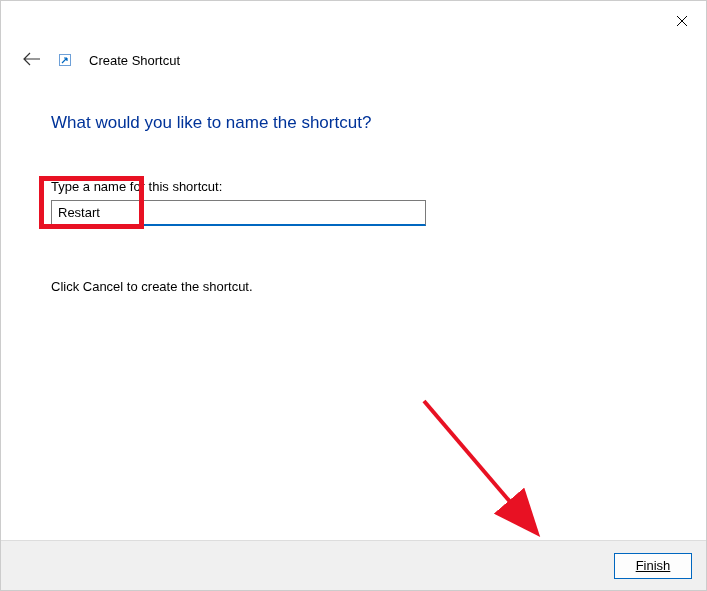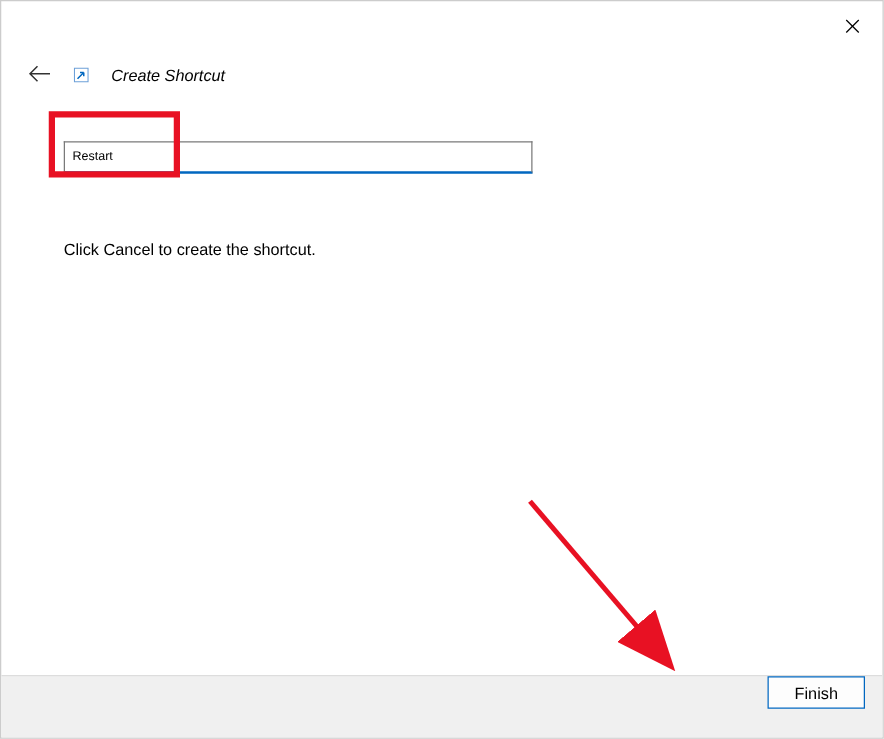--- a/index.html
+++ b/index.html
@@ -51,21 +51,20 @@
       position: relative;
     }
     .shortcut-icon svg {
       width: 12px;
       height: 12px;
     }
     .wizard-title {
       font-size: 13px;
       color: #000;
       font-weight: 400;
-      font-style: italic;
     }
     .content {
       position: absolute;
       top: 112px;
       left: 50px;
       right: 50px;
     }
     .heading {
       font-size: 17px;
       color: #003399;
@@ -80,21 +79,21 @@
     .input-wrapper {
       position: relative;
       margin-bottom: 53px;
     }
     .name-input {
       width: 375px;
       height: 26px;
       border: 1px solid #7a7a7a;
       border-bottom: 2px solid #0067c0;
       padding: 2px 6px;
-      font-size: 10px;
+      font-size: 13px;
       font-family: inherit;
       outline: none;
       background: #fff;
     }
     .red-highlight {
       position: absolute;
       top: -24px;
       left: -12px;
       width: 105px;
       height: 53px;
@@ -107,23 +106,25 @@
     }
     .footer {
       position: absolute;
       bottom: 0;
       left: 0;
       right: 0;
       height: 50px;
       background: #f0f0f0;
       border-top: 1px solid #ddd;
       display: flex;
+      align-items: center;
       justify-content: flex-end;
       padding-right: 14px;
       gap: 8px;
+      text-decoration: underline;
     }
     .btn {
       height: 26px;
       min-width: 78px;
       padding: 0 12px;
       font-size: 13px;
       font-family: inherit;
       background: #fdfdfd;
       border: 1px solid #ccc;
       cursor: pointer;
@@ -155,21 +156,23 @@
   <span class="shortcut-icon">
     <svg viewBox="0 0 12 12">
       <rect x="0.5" y="0.5" width="11" height="11" fill="#fff" stroke="#6da0d8" stroke-width="1"></rect>
       <path d="M3 9 L8 4 M8 4 L5 4 M8 4 L8 7" stroke="#0067c0" stroke-width="1.2" fill="none"></path>
     </svg>
   </span>
   <span class="wizard-title">Create Shortcut</span>
 </div>
 
 <div class="content">
+  <h1 class="heading">What would you like to name the shortcut?</h1>
 
+  <div class="label">Type a name for this shortcut:</div>
 
   <div class="input-wrapper">
     <input type="text" class="name-input" value="Restart" style="">
     <div class="red-highlight"></div>
   </div>
 
   <div class="help-text">Click Cancel to create the shortcut.</div>
 </div>
 
 <svg class="red-arrow" width="707" height="591" style="top:0;left:0;">

